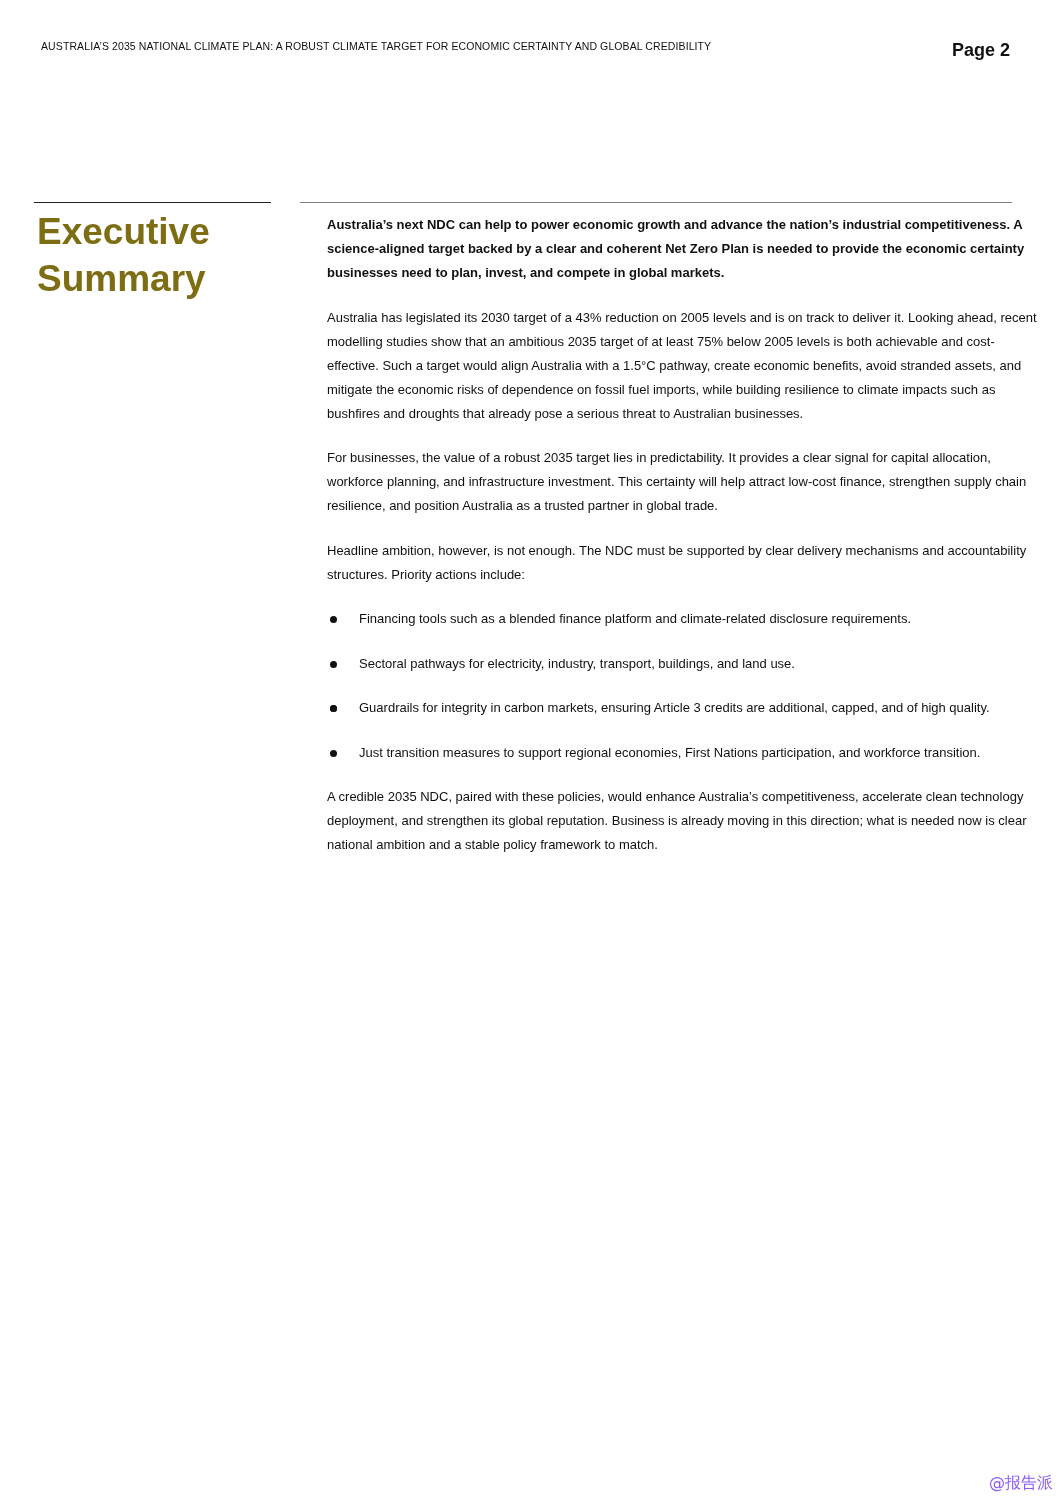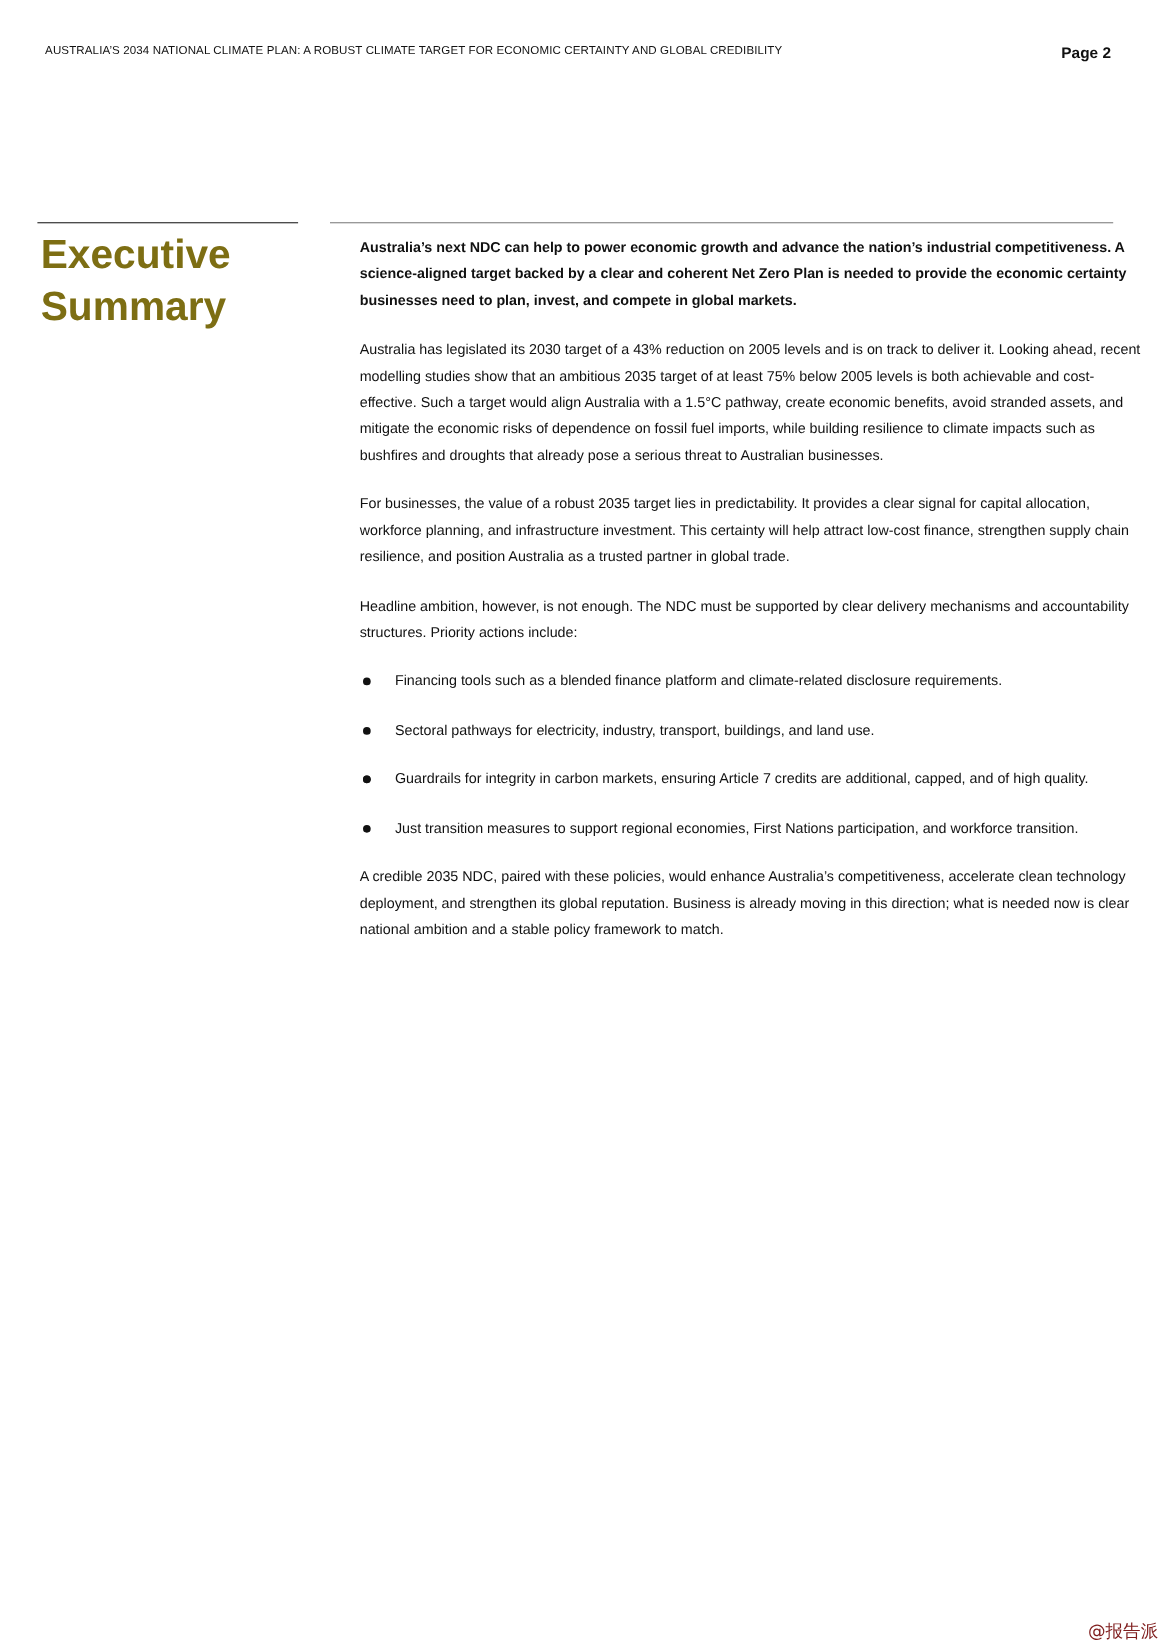--- a/index.html
+++ b/index.html
@@ -22,21 +22,21 @@
       font-size: 10.5px;
       letter-spacing: 0.1px;
       color: #111111;
       white-space: nowrap;
       font-family: "Liberation Sans", sans-serif;
     }
     .page-number {
       position: absolute;
       right: 51px;
       top: 40px;
-      font-size: 14px;
+      font-size: 18px;
       font-weight: bold;
       color: #111111;
       font-family: "Liberation Sans", sans-serif;
     }
     .left-rule {
       position: absolute;
       left: 34px;
       top: 202px;
       width: 237px;
       height: 0;
@@ -99,28 +99,28 @@
       width: 7px;
       height: 7px;
       border-radius: 50%;
       background: #111111;
     }
     .watermark {
       position: absolute;
       right: 8px;
       bottom: 6px;
       font-size: 16px;
-      color: #7f1d1d;
+      color: #8b5cf6;
       font-family: "DejaVu Sans", sans-serif;
     }
   </style>
 </head>
 <body>
 
-<div class="running-header">AUSTRALIA’S 2034 NATIONAL CLIMATE PLAN: A ROBUST CLIMATE TARGET FOR ECONOMIC CERTAINTY AND GLOBAL CREDIBILITY</div>
+<div class="running-header">AUSTRALIA’S 2035 NATIONAL CLIMATE PLAN: A ROBUST CLIMATE TARGET FOR ECONOMIC CERTAINTY AND GLOBAL CREDIBILITY</div>
 <div class="page-number">Page 2</div>
 
 <div class="left-rule"></div>
 <div class="right-rule"></div>
 
 <h1 class="section-title">
   <span>Executive</span><br>
   <span>Summary</span>
 </h1>
 
@@ -137,21 +137,21 @@
     </li>
     <li>
       <span class="bullet-dot"></span>
       <span>Sectoral pathways for electricity, industry, transport, buildings, and land use.</span>
     </li>
     <li>
       <span class="bullet-dot"></span>
     </li>
     <li>
       <span class="bullet-dot"></span>
-      <span>Guardrails for integrity in carbon markets, ensuring Article 7 credits are additional, capped, and of high quality.</span>
+      <span>Guardrails for integrity in carbon markets, ensuring Article 3 credits are additional, capped, and of high quality.</span>
     </li>
     <li>
       <span class="bullet-dot"></span>
       <span>Just transition measures to support regional economies, First Nations participation, and workforce transition.</span>
     </li>
   </ul>
 
   <p>A credible 2035 NDC, paired with these policies, would enhance Australia’s competitiveness, accelerate clean technology deployment, and strengthen its global reputation. Business is already moving in this direction; what is needed now is clear national ambition and a stable policy framework to match.</p>
 </div>
 

